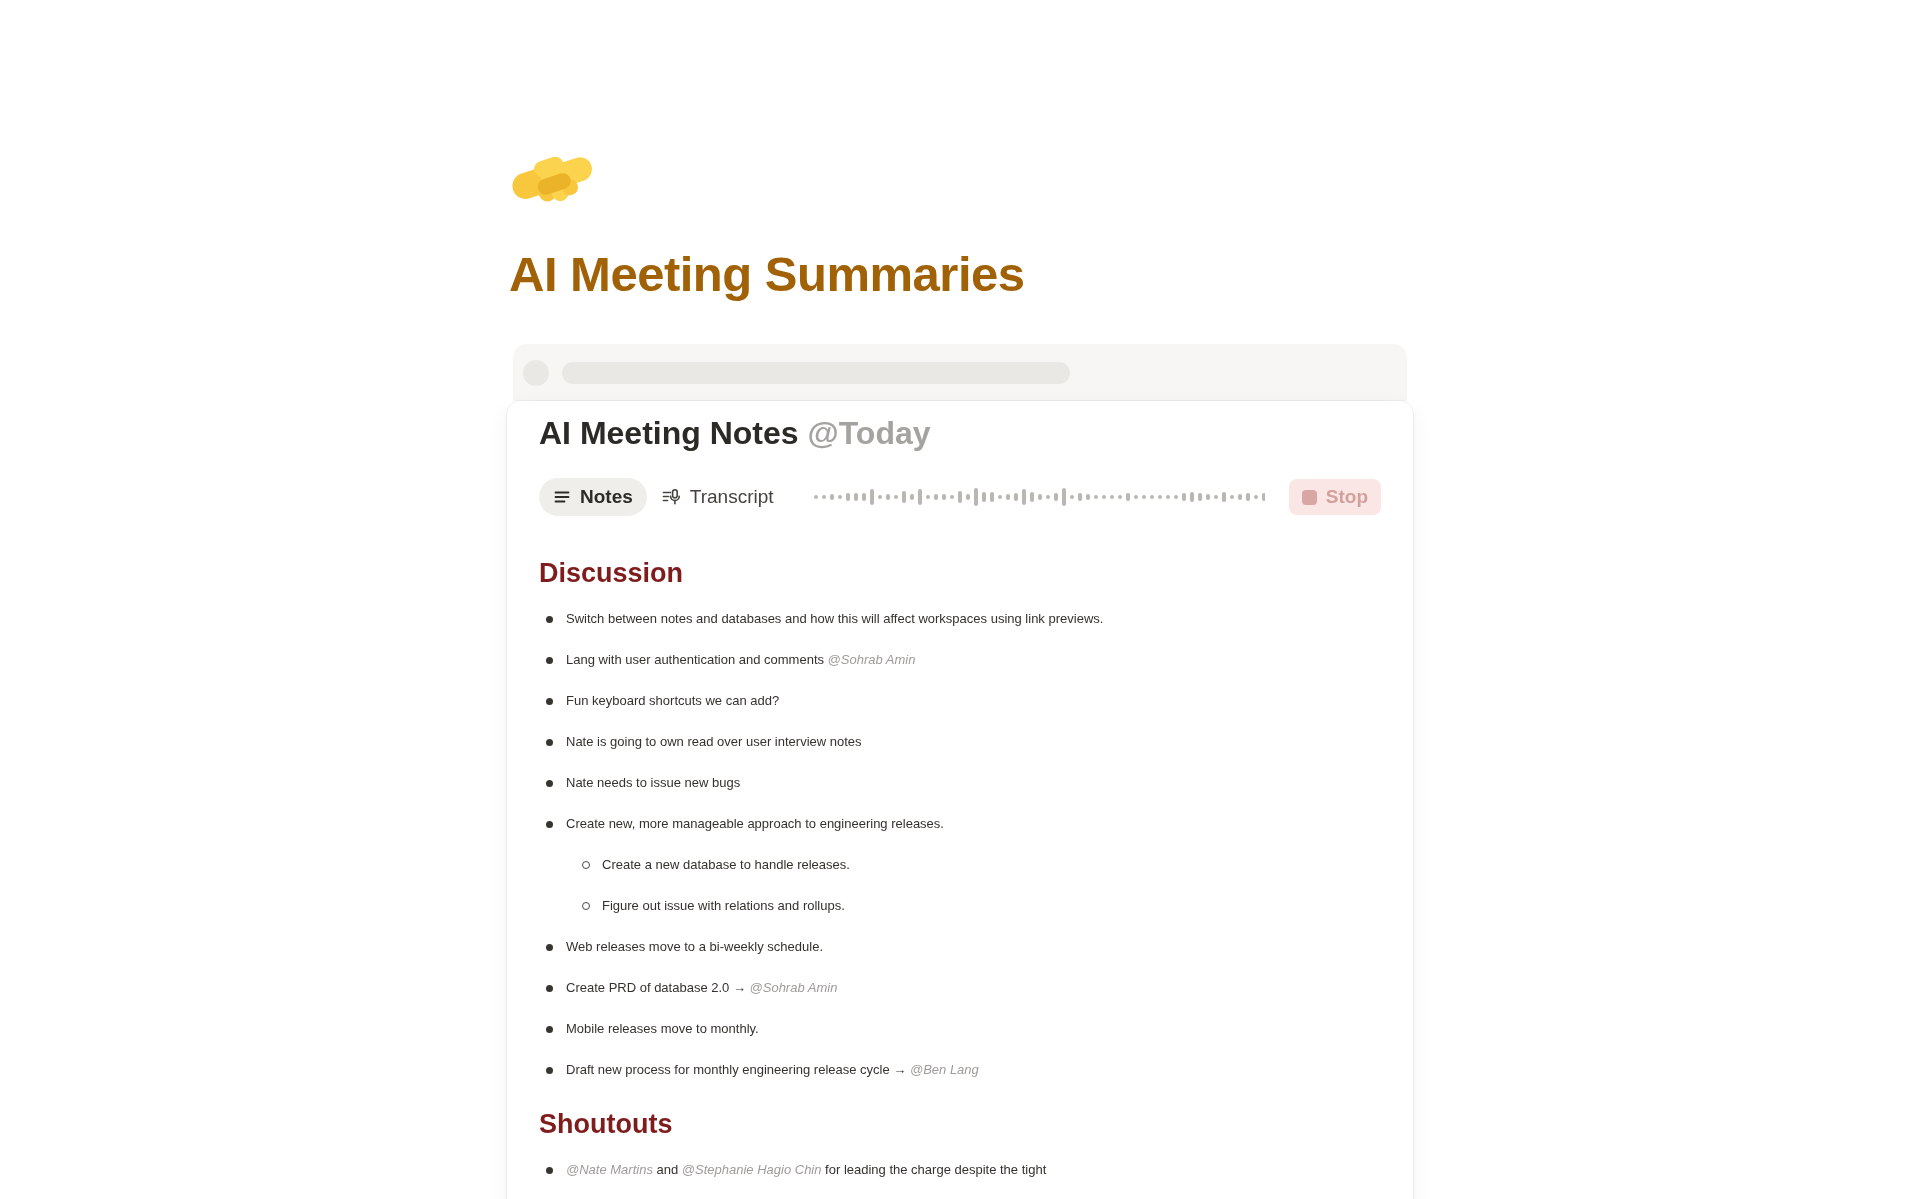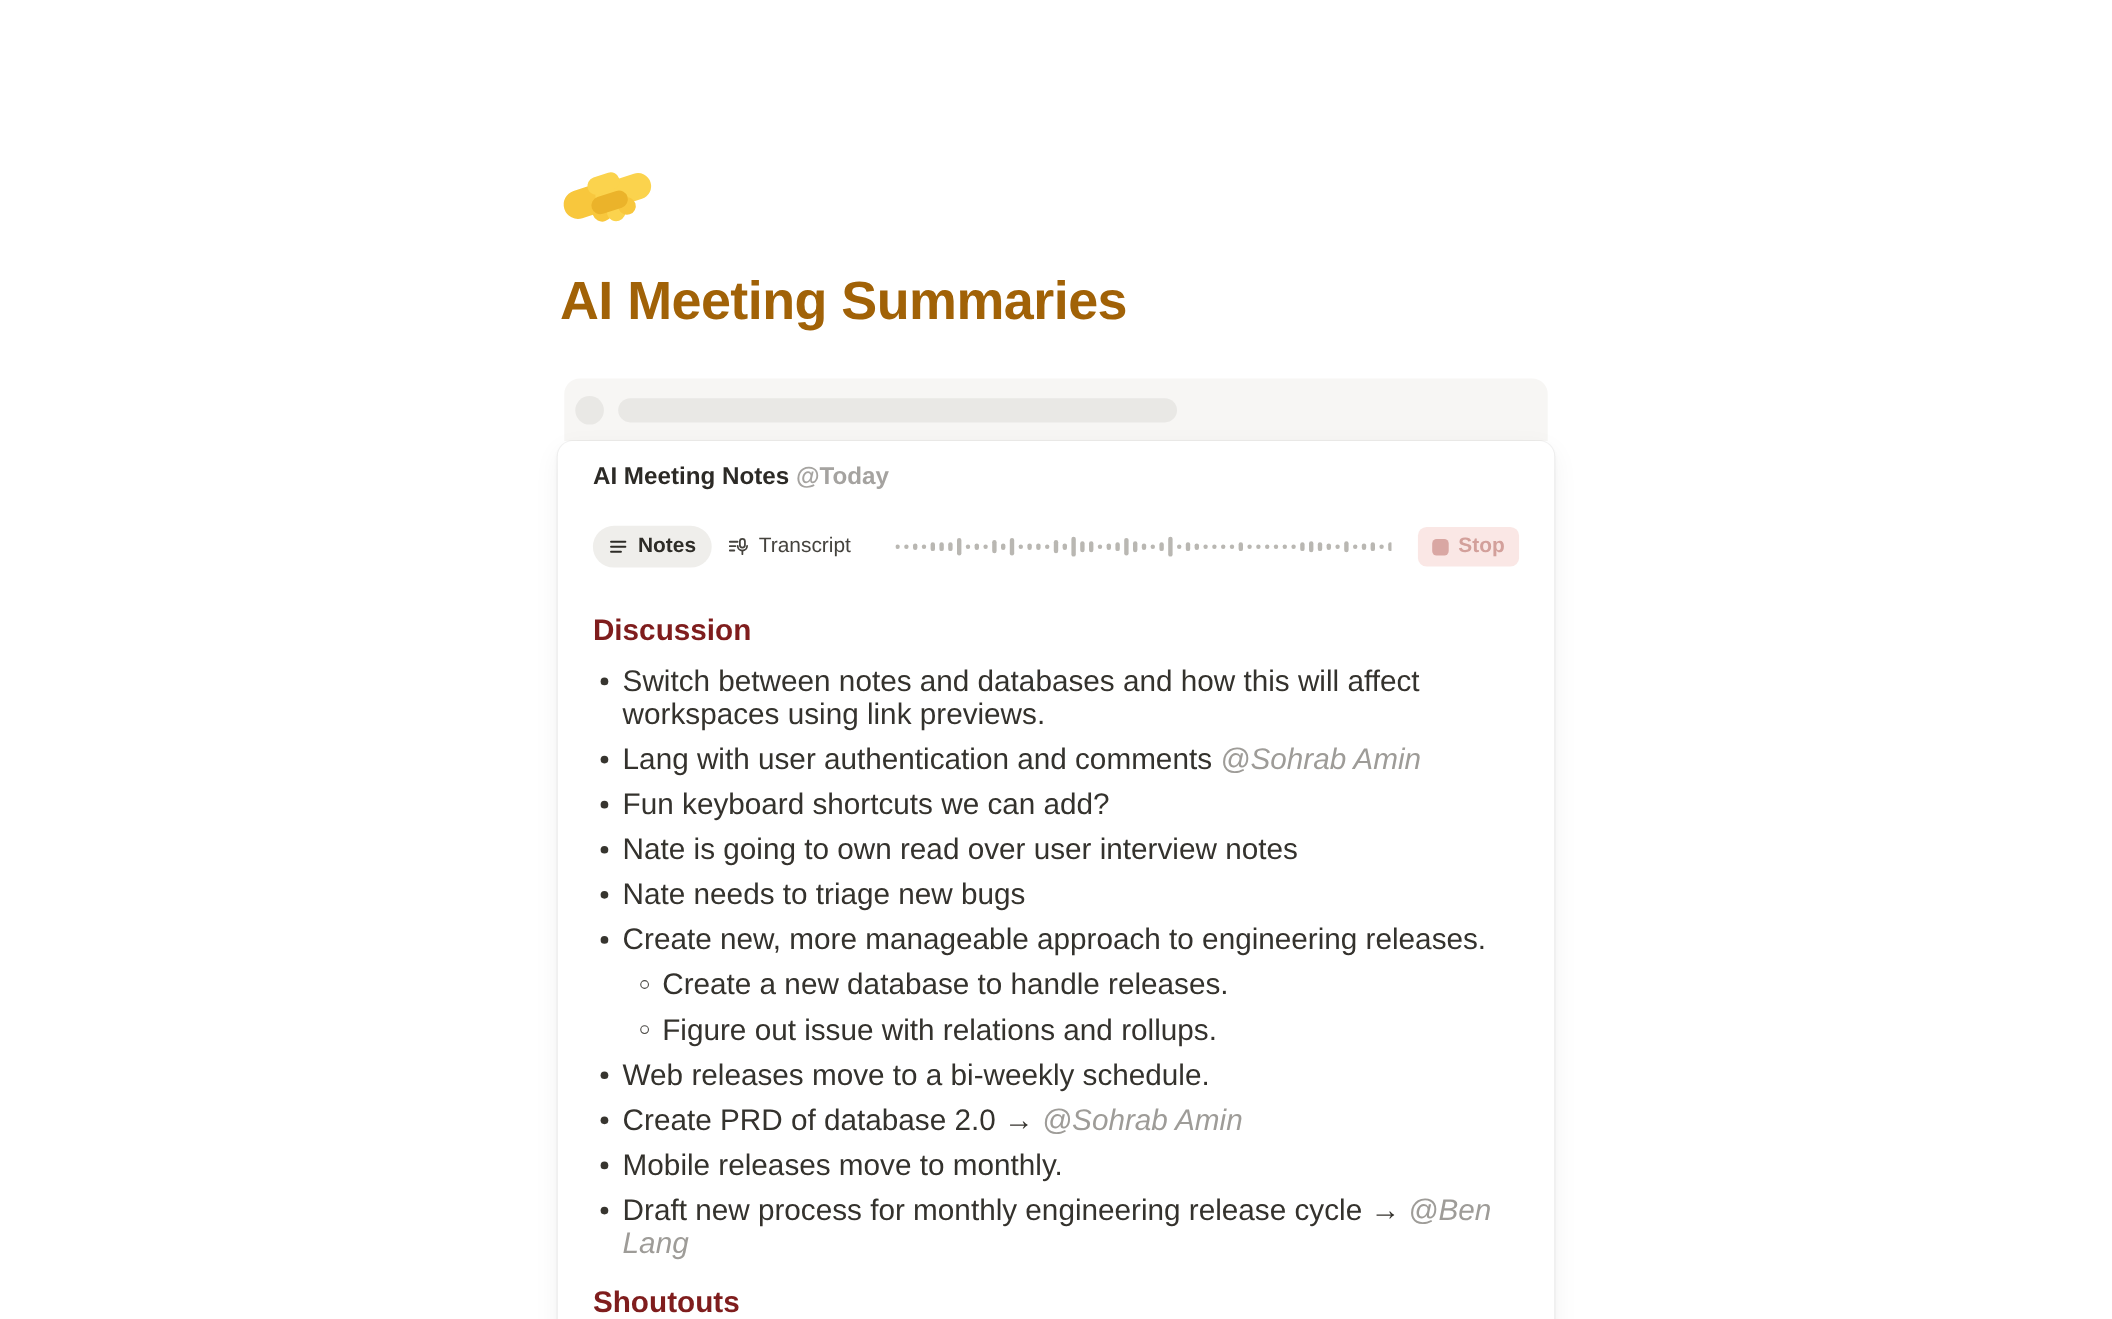--- a/index.html
+++ b/index.html
@@ -30,21 +30,21 @@
     width:894px;height:57px;margin:0 auto;background:var(--mock-bg);
     border-radius:14px 14px 0 0;display:flex;align-items:center;padding:0 0 0 10px;
   }
   .mock-avatar{width:26px;height:26px;border-radius:50%;background:var(--mock-ph);flex:none;}
   .mock-bar{width:508px;height:22px;border-radius:11px;background:var(--mock-ph);margin-left:13px;}
   .note-card{
     width:906px;background:#ffffff;border-radius:14px;
     box-shadow:0 0 0 1px rgba(15,15,15,0.045),0 2px 4px rgba(15,15,15,0.04),0 8px 24px rgba(15,15,15,0.05);
     padding:15px 32px 80px 32px;min-height:880px;position:relative;
   }
-  .note-title-row{font-size:22px;font-weight:bold;line-height:34px;color:#2c2a26;}
+  .note-title-row{font-size:32px;font-weight:bold;line-height:34px;color:#2c2a26;}
   .note-title-mention{color:#a5a3a0;font-weight:bold;}
   .tab-row{display:flex;align-items:center;margin-top:26px;height:42px;}
   .tab{
     display:flex;align-items:center;gap:9px;border-radius:21px;padding:8px 14px;
     font-size:19px;cursor:default;color:#45433e;
   }
   .tab .ticon{display:flex;align-items:center;}
   .tab.active{background:var(--pill-bg);font-weight:bold;color:#2e2c27;}
   .waveform{
     display:flex;align-items:center;gap:4px;margin:0 24px 0 26px;flex:1;height:24px;overflow:hidden;
@@ -55,21 +55,21 @@
     border:none;border-radius:8px;padding:7px 13px;cursor:default;
   }
   .stop-ico{width:15px;height:15px;border-radius:4px;background:var(--stop-icon);}
   .stop-label{font-size:19px;font-weight:bold;color:var(--stop-fg);}
   .sections h2{
     font-size:27px;font-weight:bold;line-height:30px;color:#7f1d1d;
     margin:40px 0 0 0;
   }
   .sections section:nth-child(2) h2{margin-top:24px;}
   .blist{margin-top:16px;}
-  .bitem{display:flex;line-height:30px;font-size:27px;}
+  .bitem{display:flex;line-height:30px;font-size:13px;}
   .bitem + .bitem{margin-top:11px;}
   .bitem.sub{margin-left:36px;}
   .marker{flex:none;width:27px;height:30px;display:flex;align-items:center;padding-left:7px;}
   .marker::before{
     content:"";width:7px;height:7px;border-radius:50%;background:#37352f;display:block;
   }
   .marker.hollow::before{
     background:transparent;border:1.5px solid #4a4844;width:6px;height:6px;
   }
   .itext{flex:1;}
@@ -213,21 +213,21 @@
               <div class="bitem">
                 <span class="marker"></span>
                 <span class="itext"><span>Fun keyboard shortcuts we can add?</span></span>
               </div>
               <div class="bitem">
                 <span class="marker"></span>
                 <span class="itext"><span>Nate is going to own read over user interview notes</span></span>
               </div>
               <div class="bitem">
                 <span class="marker"></span>
-                <span class="itext"><span>Nate needs to triage new bugs</span></span>
+                <span class="itext"><span>Nate needs to issue new bugs</span></span>
               </div>
               <div class="bitem">
                 <span class="marker"></span>
                 <span class="itext"><span>Create new, more manageable approach to engineering releases.</span></span>
               </div>
               <div class="bitem sub">
                 <span class="marker hollow"></span>
                 <span class="itext"><span>Create a new database to handle releases.</span></span>
               </div>
               <div class="bitem sub">

